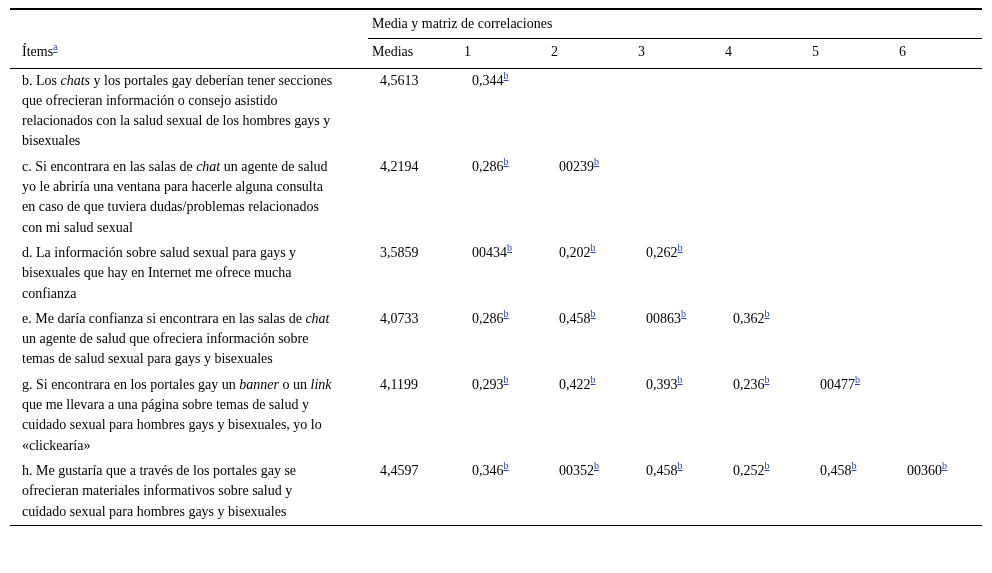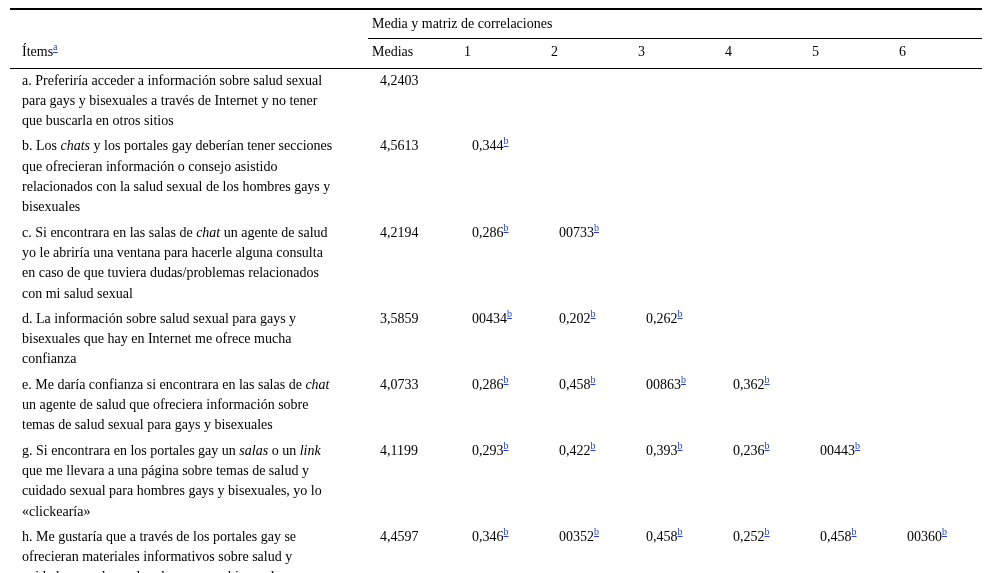--- a/index.html
+++ b/index.html
@@ -91,44 +91,34 @@
         <th>1</th>
         <th>2</th>
         <th>3</th>
         <th>4</th>
         <th>5</th>
         <th>6</th>
       </tr>
     </thead>
     <tbody>
         <tr>
-          <td class="items-cell"><span>a. Preferiría acceder a información sobre salud sexual para gays y bisexuales a través de Internet y no tener que buscarla en otros sitios</span></td>
-          <td class="num-cell">4,2403</td>
-          <td class="num-cell"></td>
-          <td class="num-cell"></td>
-          <td class="num-cell"></td>
-          <td class="num-cell"></td>
-          <td class="num-cell"></td>
-          <td class="num-cell"></td>
-        </tr>
-        <tr>
           <td class="items-cell"><span>b. Los </span><em>chats</em><span> y los portales gay deberían tener secciones que ofrecieran información o consejo asistido relacionados con la salud sexual de los hombres gays y bisexuales</span></td>
           <td class="num-cell">4,5613</td>
           <td class="num-cell"><span>0,344</span><sup><a class="fnlink">b</a></sup></td>
           <td class="num-cell"></td>
           <td class="num-cell"></td>
           <td class="num-cell"></td>
           <td class="num-cell"></td>
           <td class="num-cell"></td>
         </tr>
         <tr>
           <td class="items-cell"><span>c. Si encontrara en las salas de </span><em>chat</em><span> un agente de salud yo le abriría una ventana para hacerle alguna consulta en caso de que tuviera dudas/problemas relacionados con mi salud sexual</span></td>
           <td class="num-cell">4,2194</td>
           <td class="num-cell"><span>0,286</span><sup><a class="fnlink">b</a></sup></td>
-          <td class="num-cell"><span>00733</span><sup><a class="fnlink">b</a></sup></td>
+          <td class="num-cell"><span>00239</span><sup><a class="fnlink">b</a></sup></td>
           <td class="num-cell"></td>
           <td class="num-cell"></td>
           <td class="num-cell"></td>
           <td class="num-cell"></td>
         </tr>
         <tr>
           <td class="items-cell"><span>d. La información sobre salud sexual para gays y bisexuales que hay en Internet me ofrece mucha confianza</span></td>
           <td class="num-cell">3,5859</td>
           <td class="num-cell"><span>00434</span><sup><a class="fnlink">b</a></sup></td>
           <td class="num-cell"><span>0,202</span><sup><a class="fnlink">b</a></sup></td>
@@ -141,27 +131,27 @@
           <td class="items-cell"><span>e. Me daría confianza si encontrara en las salas de </span><em>chat</em><span> un agente de salud que ofreciera información sobre temas de salud sexual para gays y bisexuales</span></td>
           <td class="num-cell">4,0733</td>
           <td class="num-cell"><span>0,286</span><sup><a class="fnlink">b</a></sup></td>
           <td class="num-cell"><span>0,458</span><sup><a class="fnlink">b</a></sup></td>
           <td class="num-cell"><span>00863</span><sup><a class="fnlink">b</a></sup></td>
           <td class="num-cell"><span>0,362</span><sup><a class="fnlink">b</a></sup></td>
           <td class="num-cell"></td>
           <td class="num-cell"></td>
         </tr>
         <tr>
-          <td class="items-cell"><span>g. Si encontrara en los portales gay un </span><em>salas</em><span> o un </span><em>link</em><span> que me llevara a una página sobre temas de salud y cuidado sexual para hombres gays y bisexuales, yo lo «clickearía»</span></td>
+          <td class="items-cell"><span>g. Si encontrara en los portales gay un </span><em>banner</em><span> o un </span><em>link</em><span> que me llevara a una página sobre temas de salud y cuidado sexual para hombres gays y bisexuales, yo lo «clickearía»</span></td>
           <td class="num-cell">4,1199</td>
           <td class="num-cell"><span>0,293</span><sup><a class="fnlink">b</a></sup></td>
           <td class="num-cell"><span>0,422</span><sup><a class="fnlink">b</a></sup></td>
           <td class="num-cell"><span>0,393</span><sup><a class="fnlink">b</a></sup></td>
           <td class="num-cell"><span>0,236</span><sup><a class="fnlink">b</a></sup></td>
-          <td class="num-cell"><span>00443</span><sup><a class="fnlink">b</a></sup></td>
+          <td class="num-cell"><span>00477</span><sup><a class="fnlink">b</a></sup></td>
           <td class="num-cell"></td>
         </tr>
         <tr>
           <td class="items-cell"><span>h. Me gustaría que a través de los portales gay se ofrecieran materiales informativos sobre salud y cuidado sexual para hombres gays y bisexuales</span></td>
           <td class="num-cell">4,4597</td>
           <td class="num-cell"><span>0,346</span><sup><a class="fnlink">b</a></sup></td>
           <td class="num-cell"><span>00352</span><sup><a class="fnlink">b</a></sup></td>
           <td class="num-cell"><span>0,458</span><sup><a class="fnlink">b</a></sup></td>
           <td class="num-cell"><span>0,252</span><sup><a class="fnlink">b</a></sup></td>
           <td class="num-cell"><span>0,458</span><sup><a class="fnlink">b</a></sup></td>

